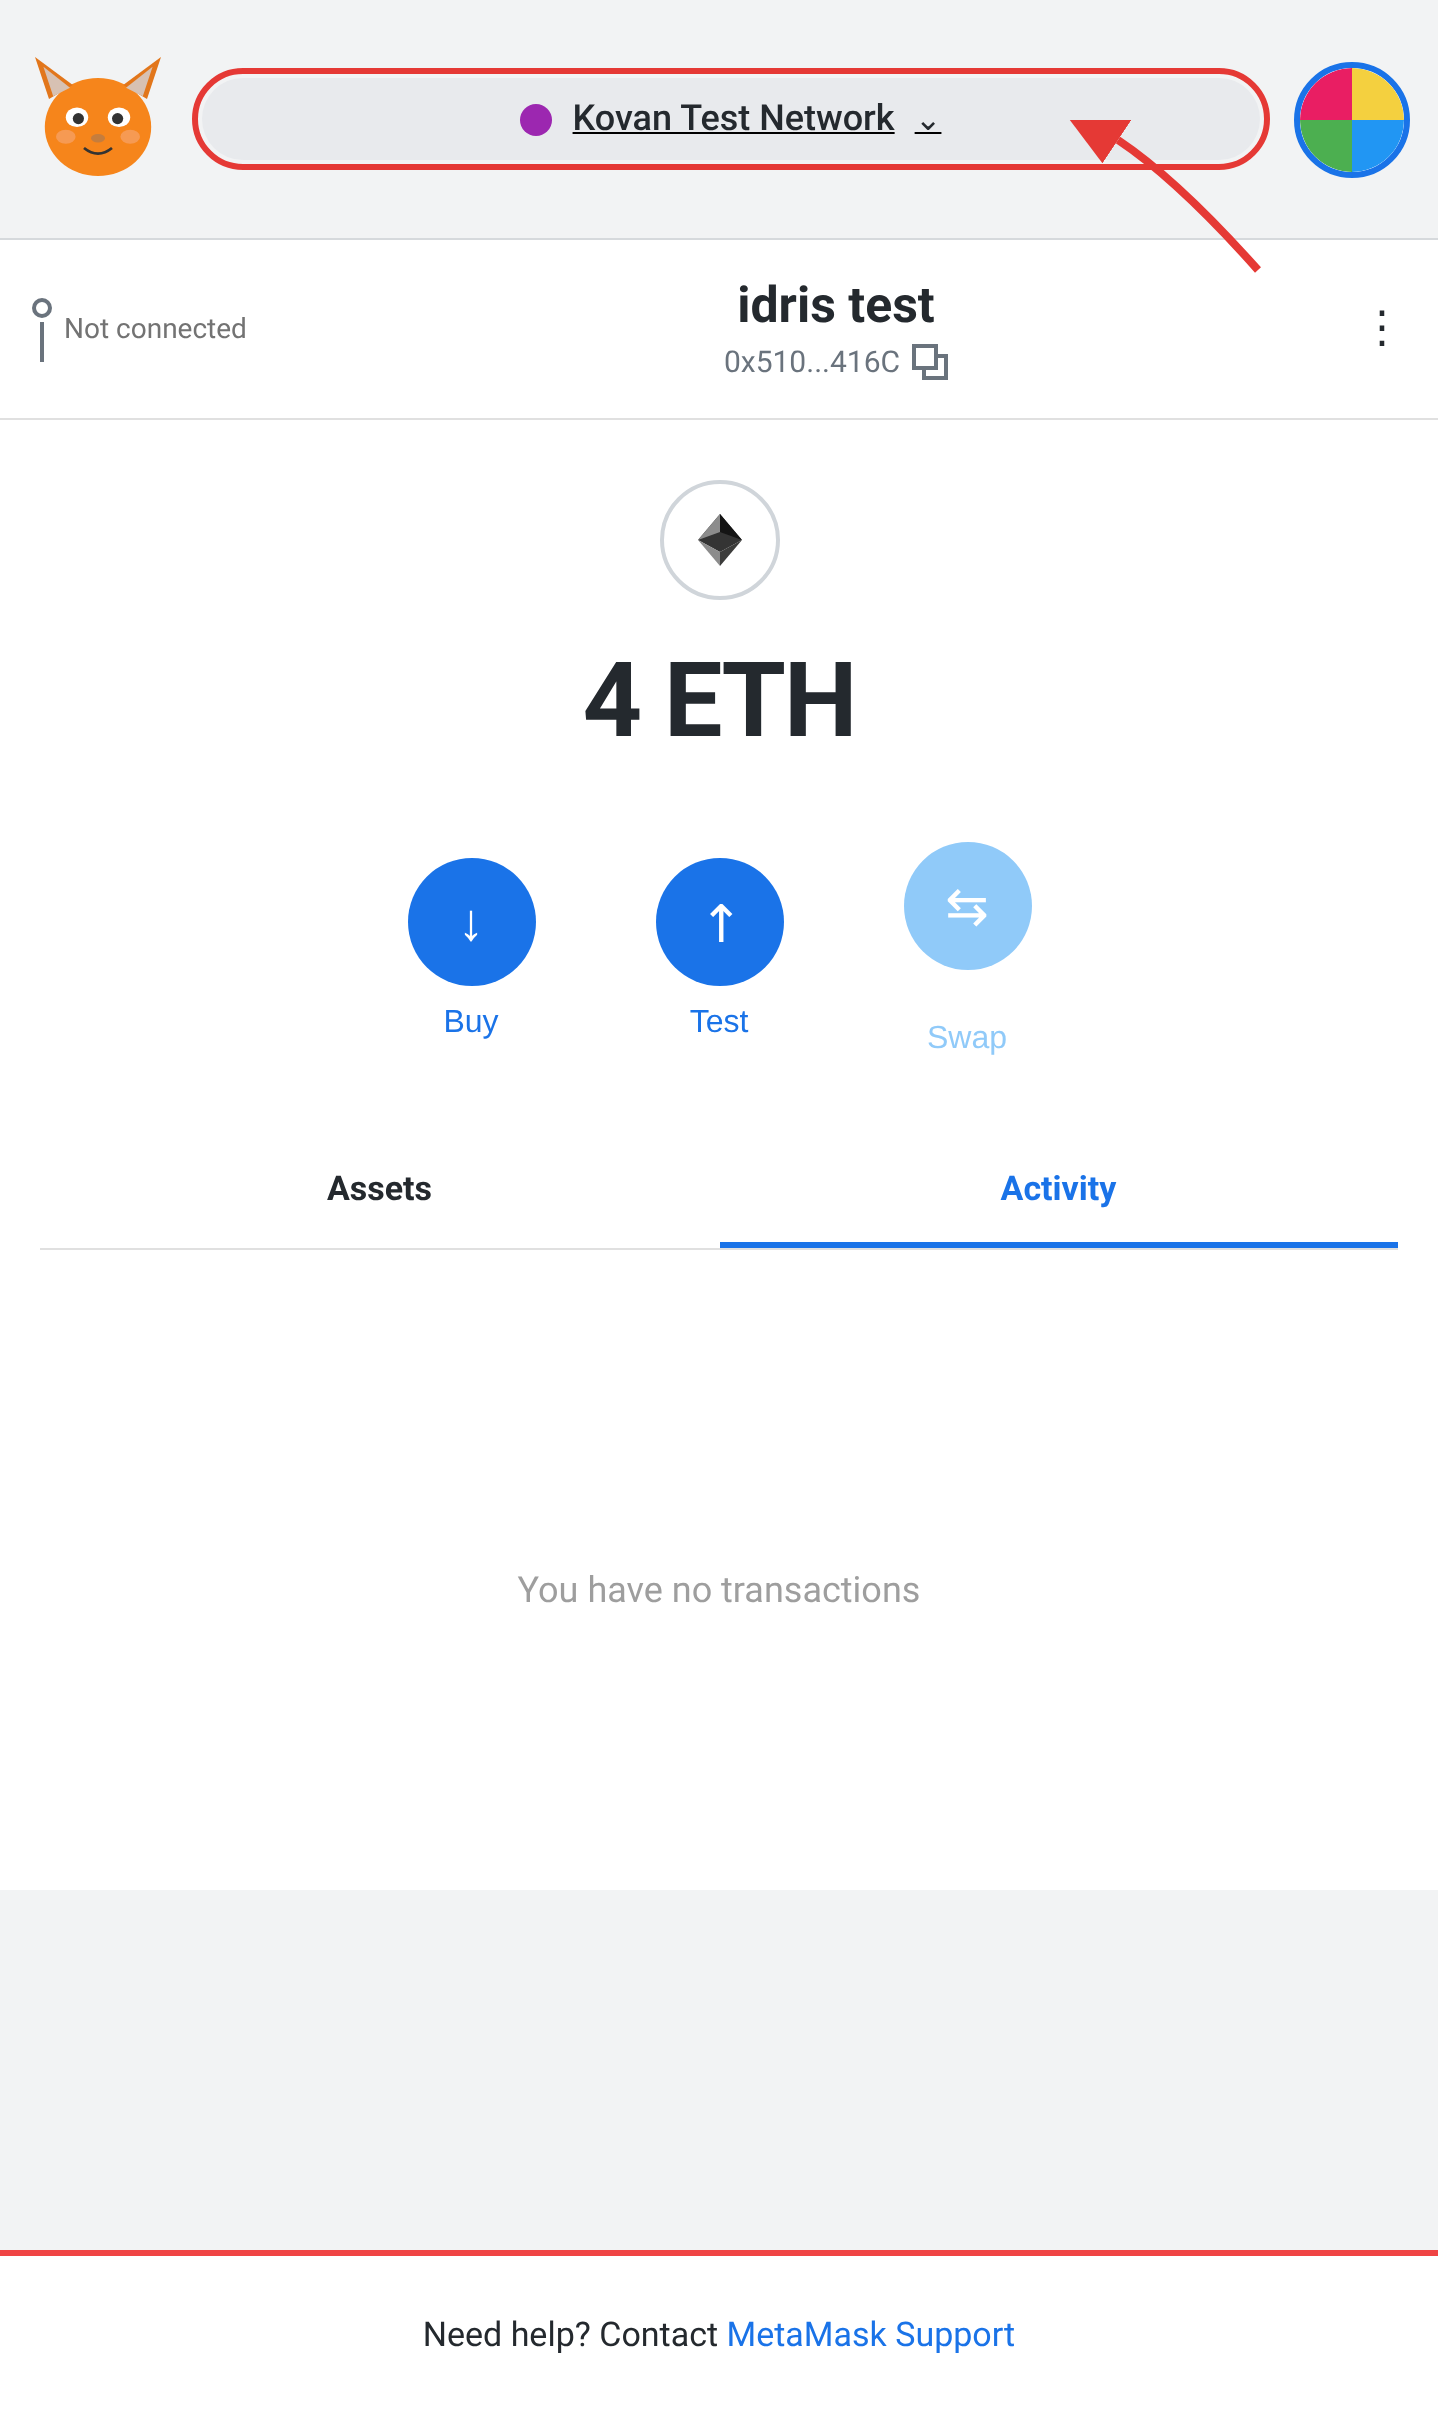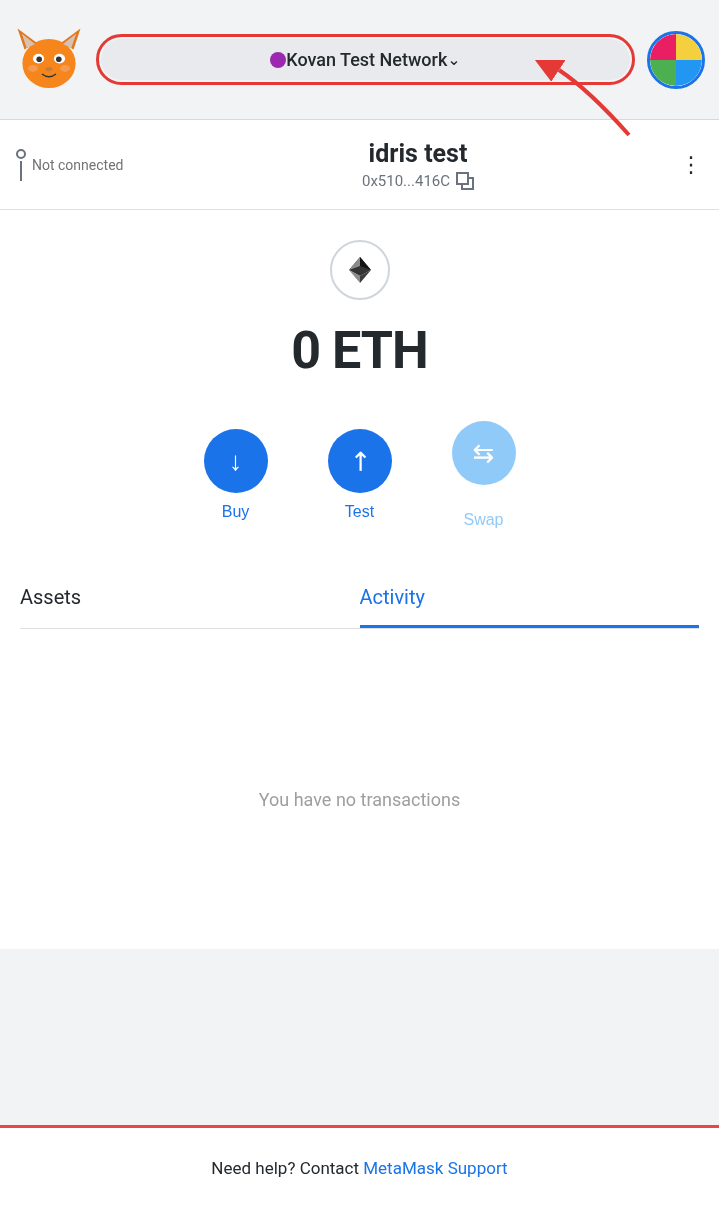--- a/index.html
+++ b/index.html
@@ -43,20 +43,22 @@
     }
 
     .network-selector {
       display: flex;
       align-items: center;
       justify-content: center;
       background: #e8eaed;
       border-radius: 24px;
       padding: 10px 20px;
       cursor: pointer;
+      gap: 10px;
+      text-decoration: underline;
     }
 
     .network-dot {
       width: 16px;
       height: 16px;
       border-radius: 50%;
       background: #9c27b0;
       flex-shrink: 0;
     }
 
@@ -265,23 +267,23 @@
     .tabs-container {
       width: 100%;
       display: flex;
       border-bottom: 1px solid #e0e0e0;
       margin-bottom: 0;
     }
 
     .tab {
       flex: 1;
       padding: 16px 0;
-      text-align: left;
-      font-size: 20px;
-      font-weight: 400;
+      text-align: center;
+      font-size: 17px;
+      font-weight: 700;
       cursor: pointer;
       border-bottom: 3px solid transparent;
     }
 
     .tab-inactive {
       color: #24292e;
       border-bottom-color: transparent;
     }
 
     .tab-active {
@@ -414,21 +416,21 @@
     <div class="eth-icon-container">
       <svg class="eth-diamond" viewBox="0 0 32 32" xmlns="http://www.w3.org/2000/svg">
         <polygon points="16,3 5,16 16,22 27,16" fill="#343434"></polygon>
         <polygon points="16,22 5,16 16,29" fill="#8C8C8C"></polygon>
         <polygon points="16,22 27,16 16,29" fill="#3C3C3B"></polygon>
         <polygon points="16,3 5,16 16,12" fill="#8C8C8C"></polygon>
         <polygon points="16,3 27,16 16,12" fill="#141414"></polygon>
       </svg>
     </div>
 
-    <div class="balance">0 ETH</div>
+    <div class="balance">4 ETH</div>
 
     <div class="action-buttons">
 
       <button class="action-btn">
         <div class="action-circle action-circle-blue">
           <span class="action-icon">↓</span>
         </div>
         <span class="action-label action-label-blue">Buy</span>
       </button>
 

